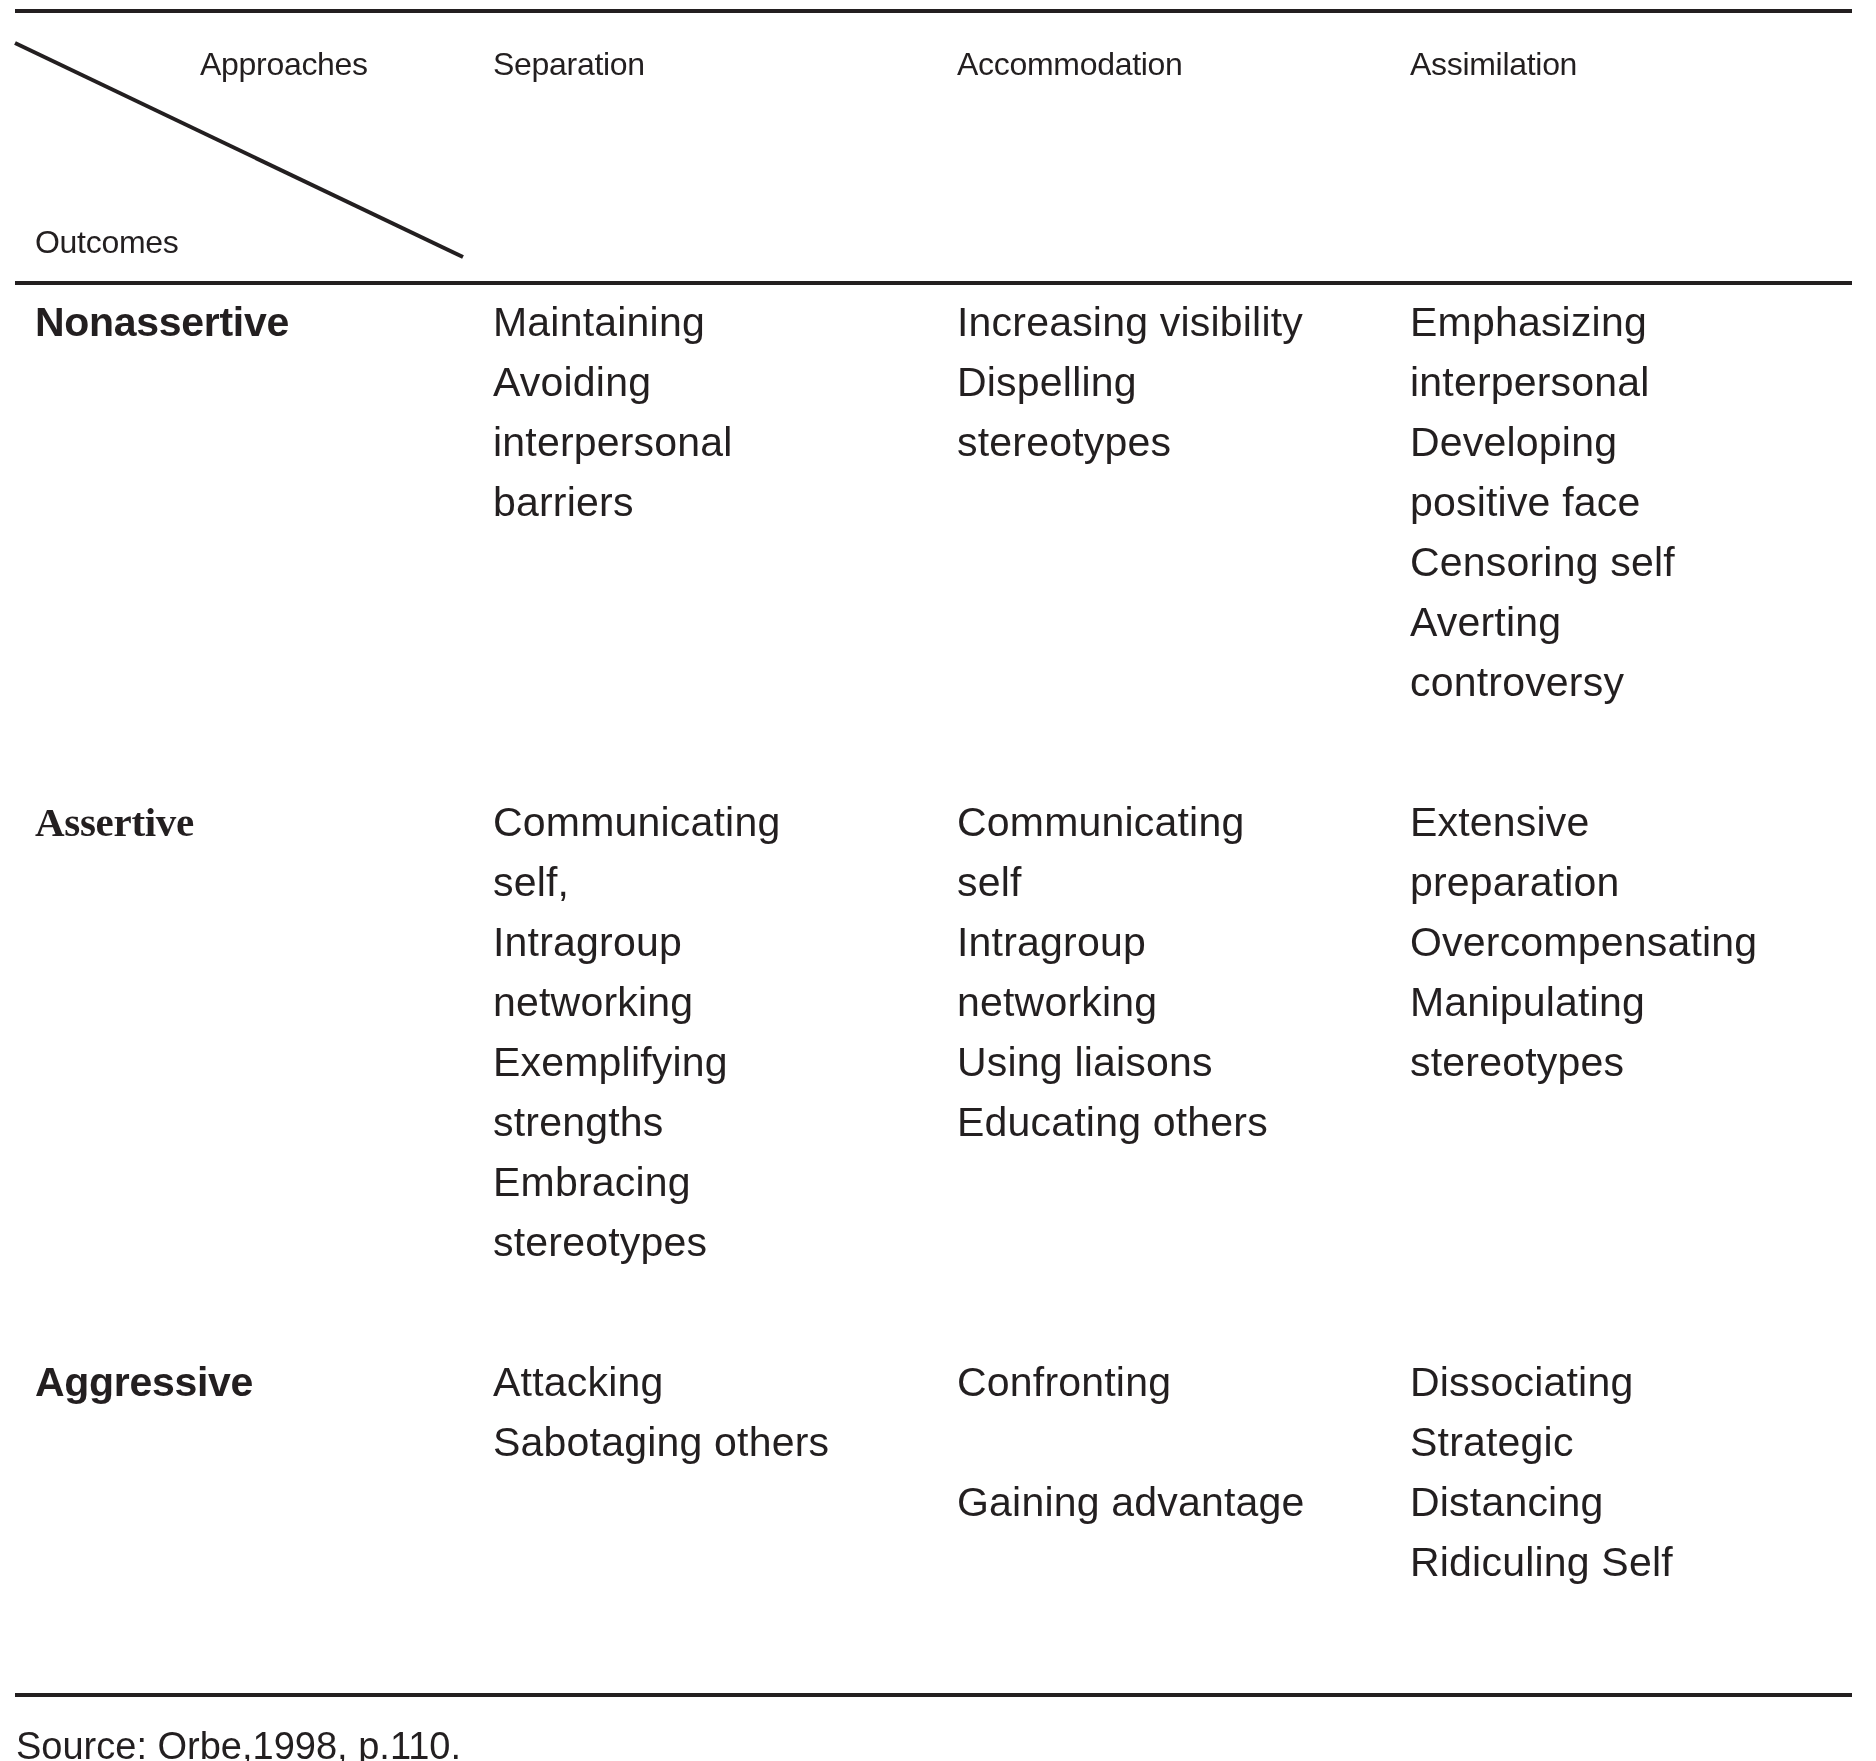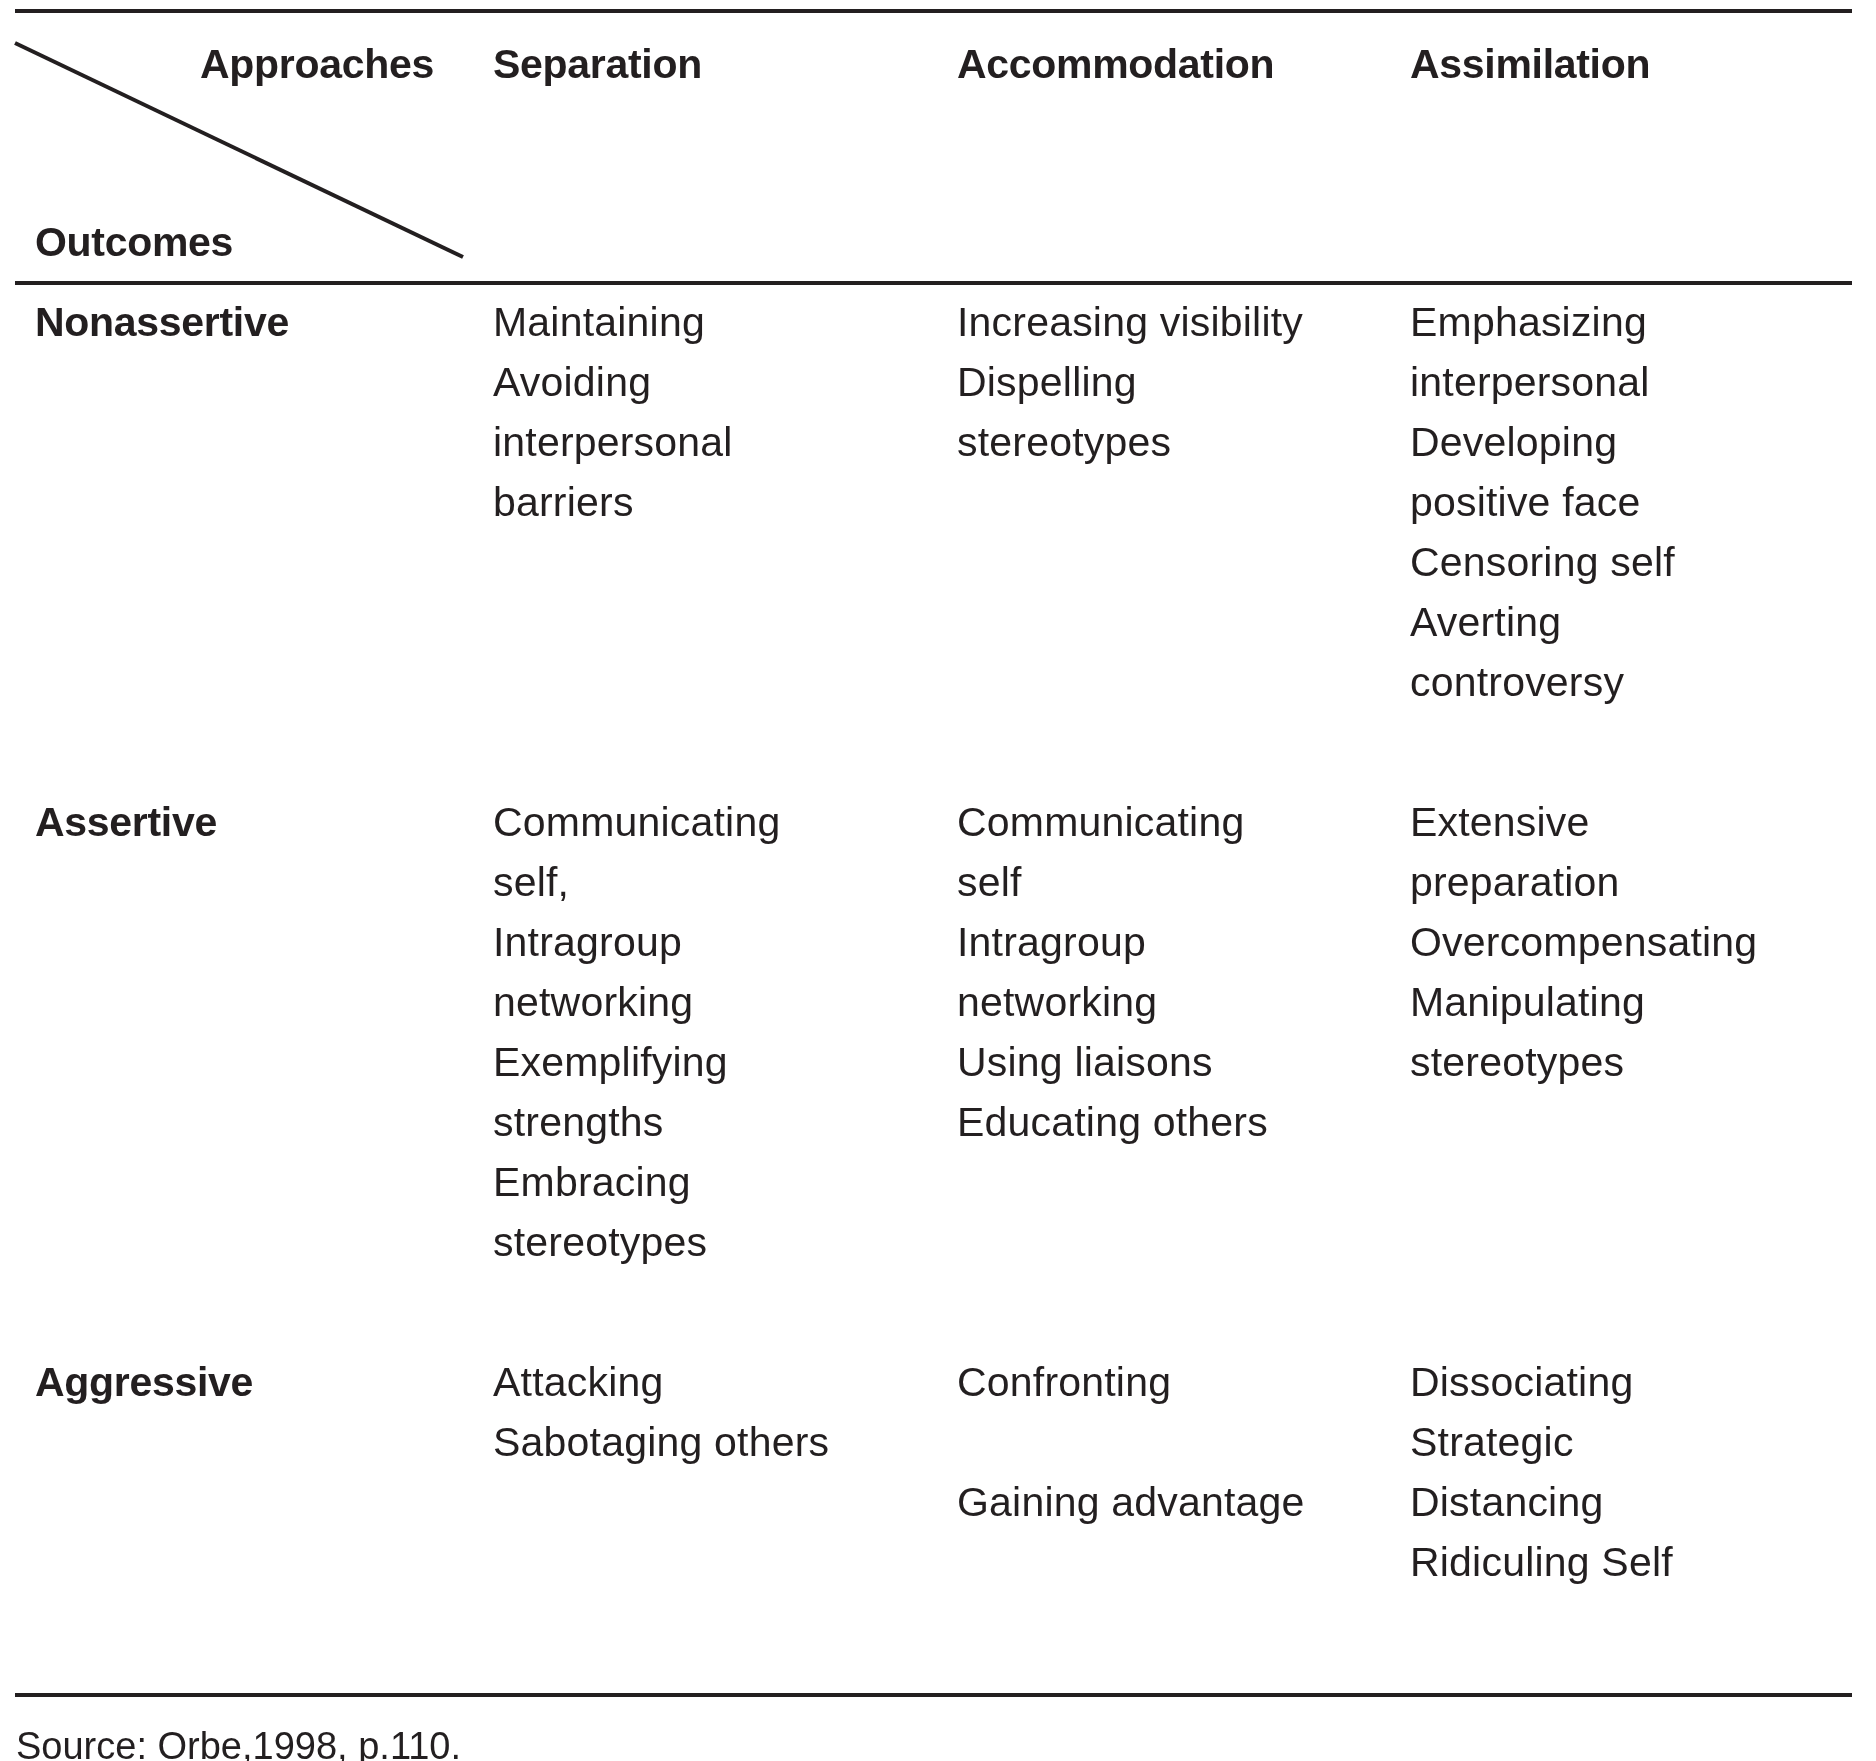--- a/index.html
+++ b/index.html
@@ -29,22 +29,22 @@
     .diag {
       position: absolute;
       left: 0;
       top: 0;
       width: 500px;
       height: 280px;
     }
 
     .hdr {
       position: absolute;
-      font-weight: bold;
-      font-size: 41px;
+      font-weight: normal;
+      font-size: 32px;
       line-height: 48px;
       white-space: nowrap;
       letter-spacing: -0.3px;
     }
     .rowlabel {
       position: absolute;
       left: 35px;
       font-weight: bold;
       font-size: 41px;
       line-height: 60px;
@@ -109,21 +109,21 @@
 <div class="cell col-asm" style="top:292px;">
   <span class="line">Emphasizing</span>
   <span class="line">interpersonal</span>
   <span class="line">Developing</span>
   <span class="line">positive face</span>
   <span class="line">Censoring self</span>
   <span class="line">Averting</span>
   <span class="line">controversy</span>
 </div>
 
-<div class="rowlabel" style="top:792px;">Assertive</div>
+<div class="rowlabel" style="top:792px;font-family:Liberation Serif, serif;">Assertive</div>
 <div class="cell col-sep" style="top:792px;">
   <span class="line">Communicating</span>
   <span class="line">self,</span>
   <span class="line">Intragroup</span>
   <span class="line">networking</span>
   <span class="line">Exemplifying</span>
   <span class="line">strengths</span>
   <span class="line">Embracing</span>
   <span class="line">stereotypes</span>
 </div>

